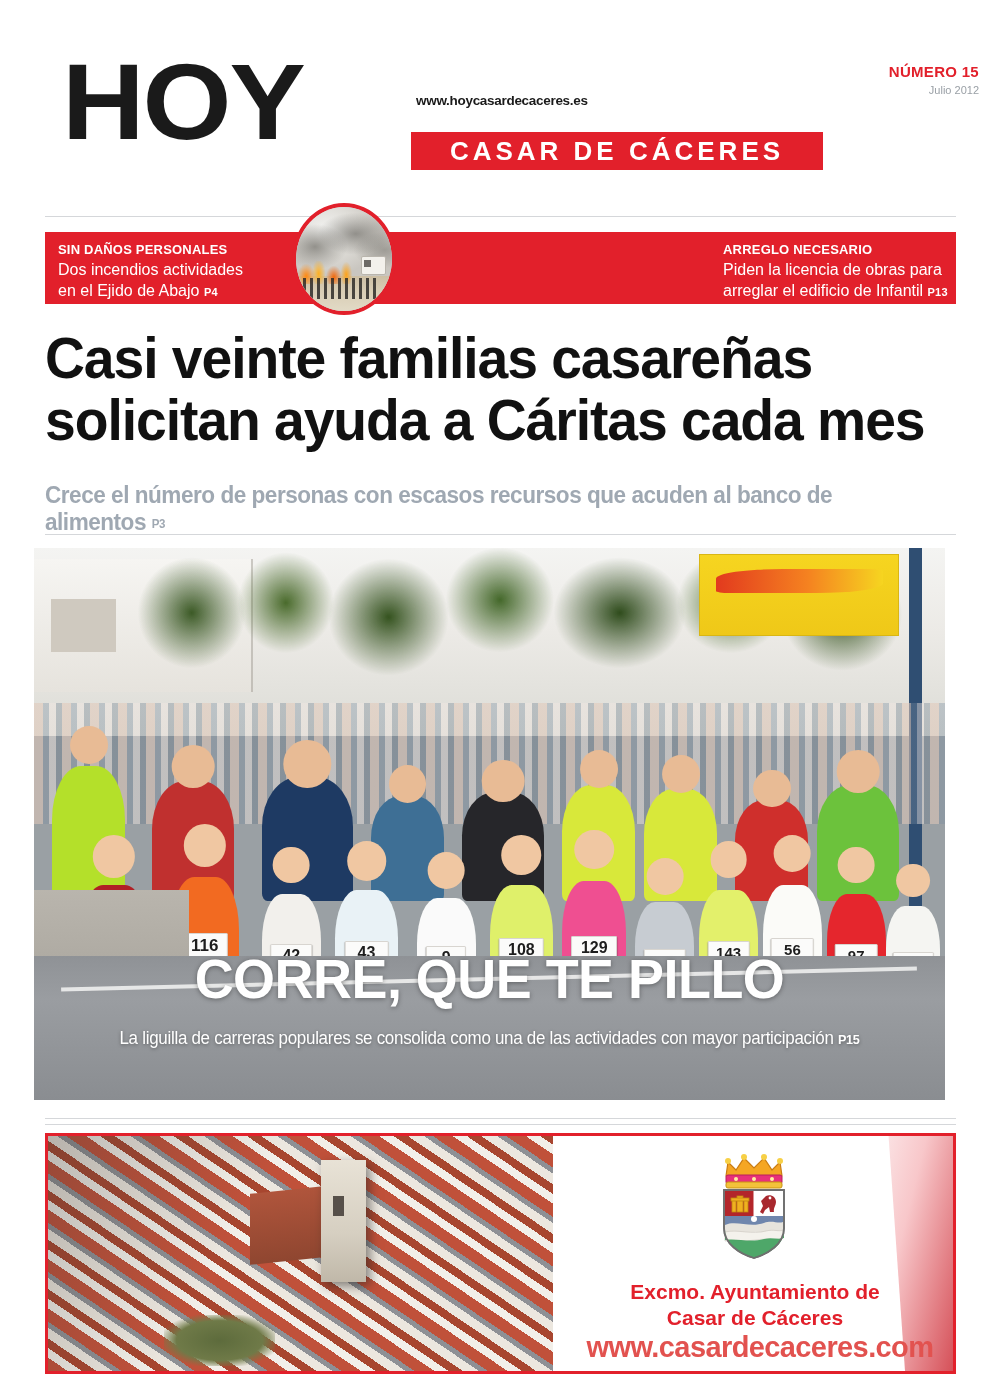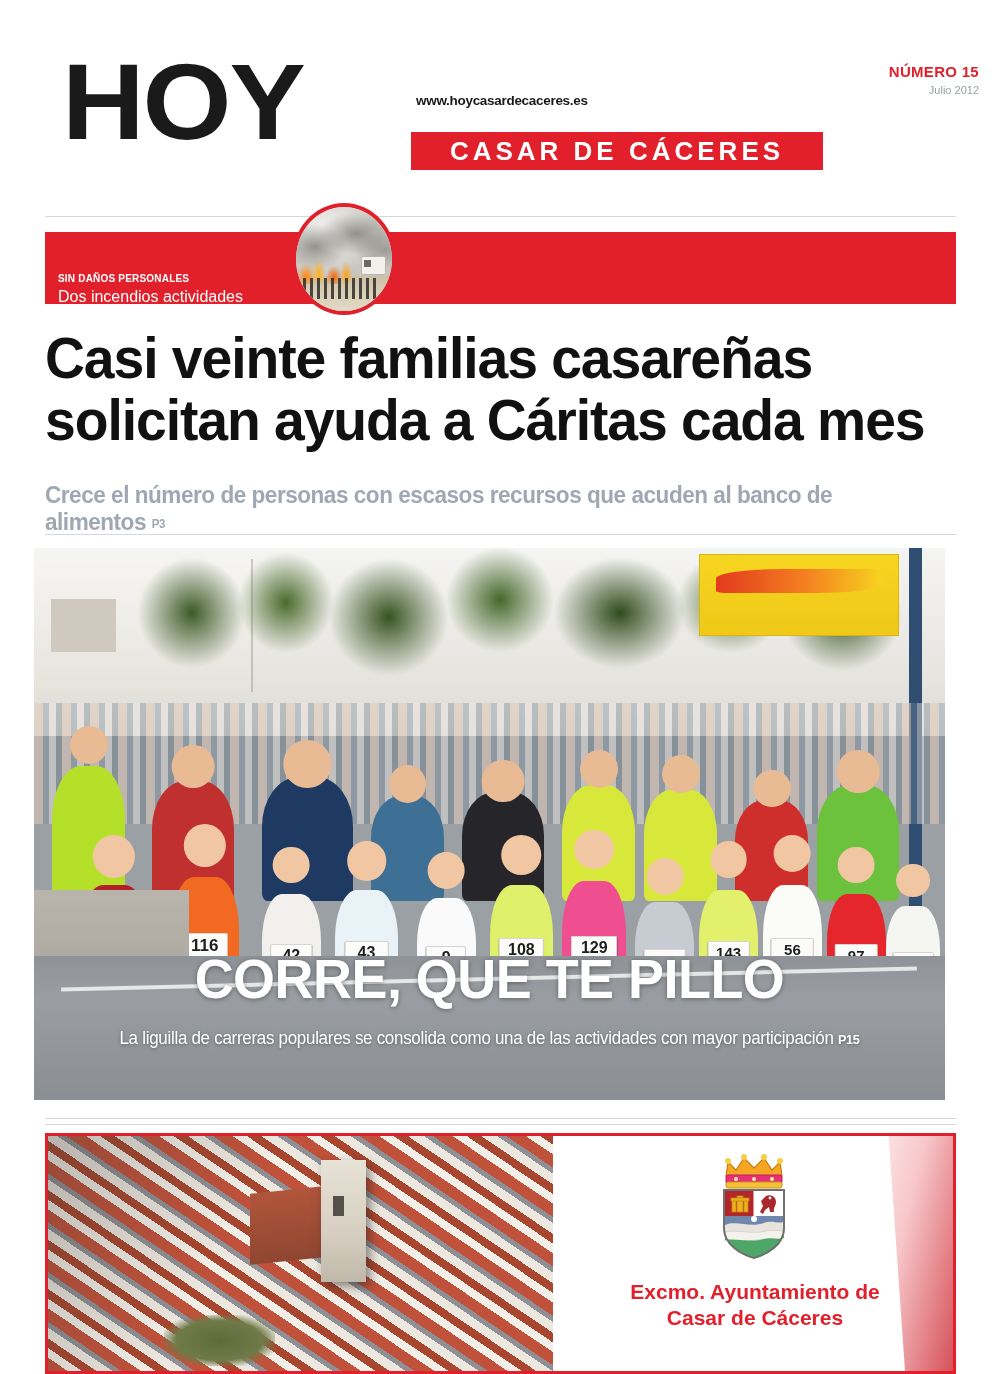--- a/index.html
+++ b/index.html
@@ -87,25 +87,24 @@
     left: 45px; top: 232px;
     width: 911px; height: 72px;
     background: #e2202b;
   }
   .teaser {
     position: absolute;
     top: 9px;
     color: #ffffff;
   }
   .teaser .kicker {
-    font-size: 10px;
+    font-size: 13px;
     font-weight: bold;
     letter-spacing: 0.2px;
     line-height: 1.35;
-    margin-top: 31px;
   }
   .teaser .deck {
     font-size: 16px;
     line-height: 1.28;
     margin-top: 1px;
     font-weight: 400;
   }
   .teaser .pref {
     font-size: 11px;
     font-weight: bold;
@@ -471,20 +470,28 @@
     <div class="teaser teaser-1">
       <div class="kicker">SIN DAÑOS PERSONALES</div>
       <div class="deck">Dos incendios actividades</div>
       <div class="deck">
         <span>en el Ejido de Abajo</span>
         <span class="pref">P4</span>
       </div>
     </div>
 
 
+    <div class="teaser teaser-3">
+      <div class="kicker">ARREGLO NECESARIO</div>
+      <div class="deck">Piden la licencia de obras para</div>
+      <div class="deck">
+        <span>arreglar el edificio de Infantil</span>
+        <span class="pref">P13</span>
+      </div>
+    </div>
   </div>
 
   <div class="fire-circle">
     <div class="sky"></div>
     <div class="smoke"></div>
     <div class="ground"></div>
     <div class="flames"></div>
     <div class="crowd"></div>
     <div class="truck"></div>
   </div>
@@ -619,14 +626,15 @@
       <path d="M19 79 C30 74 44 82 58 77 C66 74 72 78 77 76 V86 H19 Z" fill="#e7e4dd"></path>
       <circle cx="48" cy="73" r="3" fill="#ffffff"></circle>
       <path d="M19 86 C32 83 46 89 60 85 C68 83 73 86 77 84 V92 C70 95 60 92 50 94 C38 96 28 93 19 95 Z" fill="#f4f2ec" stroke="#c9c5bc" stroke-width="0.6"></path>
       <path d="M19 94 C30 92 44 97 58 93 C66 91 72 94 78 92 V84 C78 100 62 108 48 112 C34 108 19 99 19 84 Z" fill="#3f9f5c" opacity="0.92"></path>
       <path d="M18 44 H78 V82 C78 98 62 108 48 112 C34 108 18 98 18 82 Z" fill="none" stroke="#6f6f6f" stroke-width="1.8"></path>
     </svg>
   </div>
 
   <div class="ad-line1">Excmo. Ayuntamiento de</div>
   <div class="ad-line2">Casar de Cáceres</div>
+  <div class="ad-url">www.casardecaceres.com</div>
 
 </div>
 
 </body></html>

